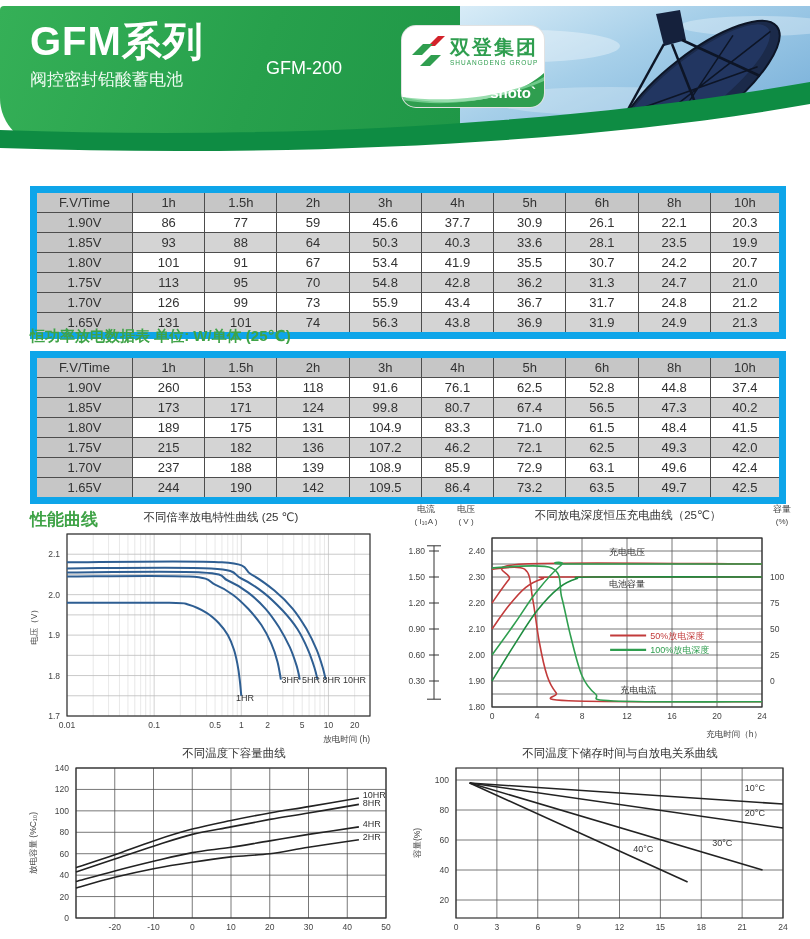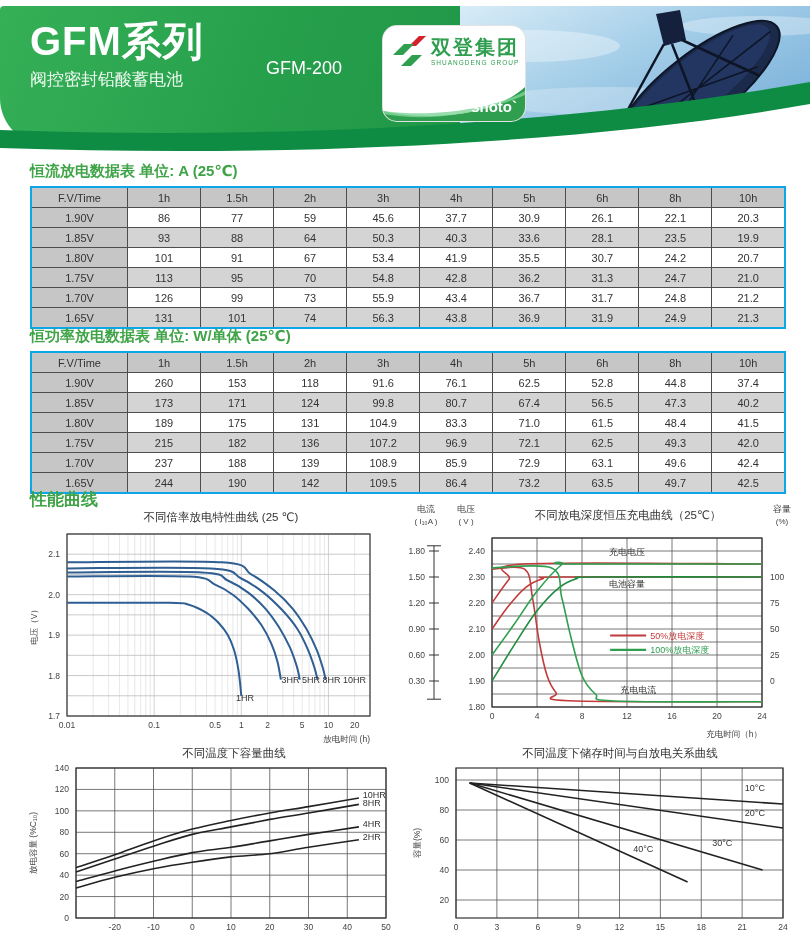--- a/index.html
+++ b/index.html
@@ -11,33 +11,33 @@
              background:linear-gradient(110deg,#35b057 0%,#27a04c 55%,#1f9747 100%);
              border-radius:4px 0 0 48px;}
   .hdr-photo{position:absolute;left:460px;top:6px;width:350px;height:140px;
              background:linear-gradient(155deg,#d8ecf7 0%,#a6cfe9 40%,#6ea9d6 100%);overflow:hidden;}
   .hdr-ribbon{position:absolute;left:0;top:0;width:810px;height:158px;pointer-events:none;}
   .hdr-title{position:absolute;left:30px;top:18px;color:#fff;}
   .hdr-title .big{font-size:40px;font-weight:bold;letter-spacing:1px;line-height:46px;}
   .hdr-title .sub{font-size:17px;margin-top:4px;color:#eefbf1;}
   .hdr-model{position:absolute;left:266px;top:58px;color:#fff;font-size:18px;}
   
-  .logo{position:absolute;left:383px;top:26px;width:142px;height:95px;background:#fff;
+  .logo{position:absolute;left:402px;top:26px;width:142px;height:81px;background:#fff;
         border-radius:14px;box-shadow:0 0 0 1px #e2e2e2;overflow:hidden;}
   .logo-top{position:absolute;left:8px;top:10px;display:flex;align-items:flex-start;}
   .logo-cn{font-size:20px;font-weight:bold;color:#2f9e4f;letter-spacing:2px;line-height:22px;}
   .logo-en{font-size:6.5px;color:#2f9e4f;letter-spacing:1px;margin-top:1px;}
   .logo-swoosh{position:absolute;left:0;bottom:0;width:142px;height:40px;}
   
   .sec-title{position:absolute;color:#3fa347;font-size:15px;font-weight:bold;}
-  .perf-title{position:absolute;color:#3fa347;font-size:17px;font-weight:bold;}
+  .perf-title{position:absolute;color:#3fa347;font-size:17px;font-weight:bold;margin-top:20px;}
   
   .tbl-wrap{position:absolute;left:30px;width:756px;}
-  table.data{border-collapse:collapse;width:100%;table-layout:fixed;font-size:11px;color:#333;
-             border:2px solid #0ea5e9;}
+  table.data{border-collapse:collapse;width:100%;table-layout:fixed;font-size:13px;color:#333;
+             border:7px solid #0ea5e9;}
   table.data th,table.data td{border:1px solid #4d4d4d;height:19px;text-align:center;
              font-weight:normal;padding:0;}
   table.data thead th{background:#c6c6c6;}
   table.data tbody td.fv{background:#c6c6c6;}
   table.data tbody tr.alt td{background:#d4d4d4;margin-top:17px;}
   table.data tbody tr.alt td.fv{background:#c6c6c6;}
   
   .chart{position:absolute;}
   svg text{font-family:"Liberation Sans","DejaVu Sans",sans-serif;}
 </style>
@@ -90,21 +90,20 @@
         </div>
       </div>
       <svg class="logo-swoosh" viewBox="0 0 142 40">
         <path d="M0,30 C30,38 70,36 100,28 C118,23 132,15 142,6 L142,40 L0,40 Z" fill="#2f9e4f"></path>
         <path d="M0,33 C40,40 90,36 142,14 L142,10 C120,24 60,38 0,30 Z" fill="#7fd49a" opacity="0.8"></path>
         <text x="134" y="31" text-anchor="end" font-size="15" font-weight="bold" fill="#ffffff">shoto`</text>
       </svg>
     </div>
   </div>
 
-  <div class="sec-title" style="left:30px;top:162px">恒流放电数据表 单位: A (25℃)</div>
   <div class="tbl-wrap" style="top:186px">
     <table class="data">
         <thead>
           <tr>
             <th style="width: 95px;">F.V/Time</th>
             <th>1h</th>
             <th>1.5h</th>
             <th>2h</th>
             <th>3h</th>
             <th>4h</th>
@@ -244,21 +243,21 @@
             <td>61.5</td>
             <td>48.4</td>
             <td>41.5</td>
           </tr>
           <tr class="alt">
             <td class="fv">1.75V</td>
             <td>215</td>
             <td>182</td>
             <td>136</td>
             <td>107.2</td>
-            <td>96.9</td>
+            <td>46.2</td>
             <td>72.1</td>
             <td>62.5</td>
             <td>49.3</td>
             <td>42.0</td>
           </tr>
           <tr>
             <td class="fv">1.70V</td>
             <td>237</td>
             <td>188</td>
             <td>139</td>

